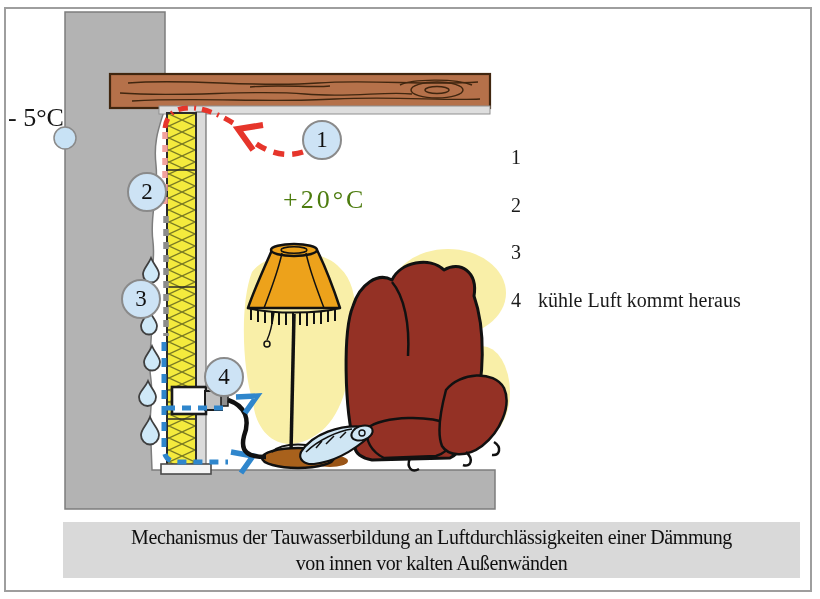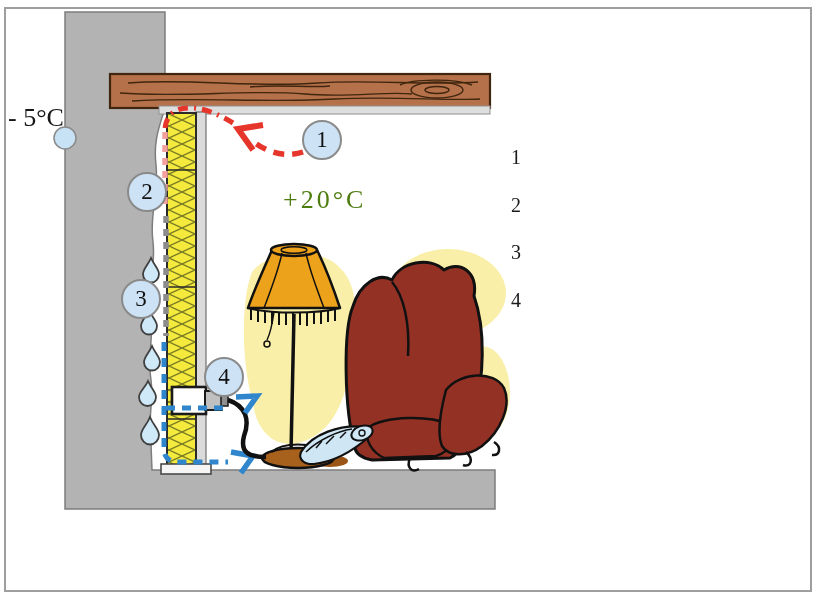--- a/index.html
+++ b/index.html
@@ -168,17 +168,22 @@
       <span class="legend-num">1</span>
     </div>
     <div class="legend-row lr2">
       <span class="legend-num">2</span>
     </div>
     <div class="legend-row lr3">
       <span class="legend-num">3</span>
     </div>
     <div class="legend-row lr4">
       <span class="legend-num">4</span>
+      <span>kühle Luft kommt heraus</span>
     </div>
   </div>
 
+  <div class="caption">
+    <div>Mechanismus der Tauwasserbildung an Luftdurchlässigkeiten einer Dämmung</div>
+    <div>von innen vor kalten Außenwänden</div>
+  </div>
 
 </div>
 
 </body></html>

